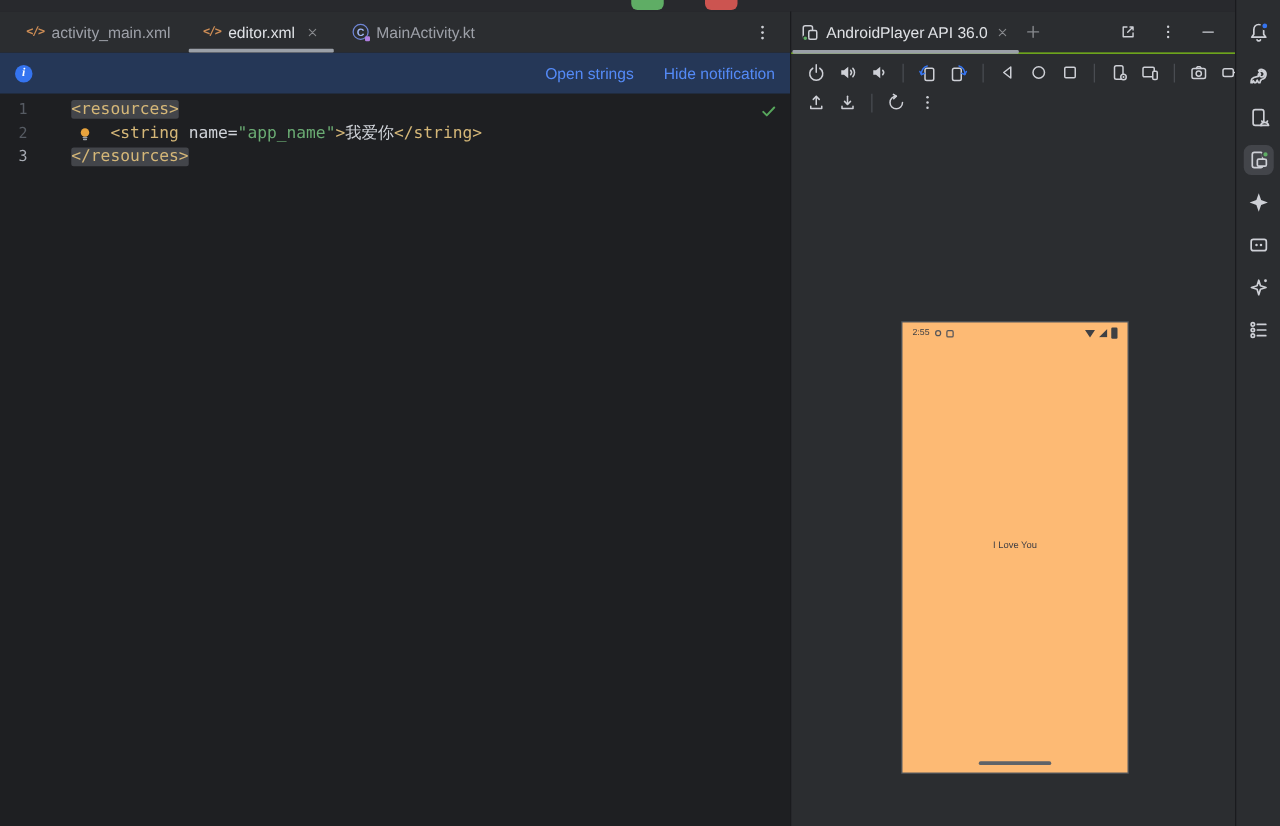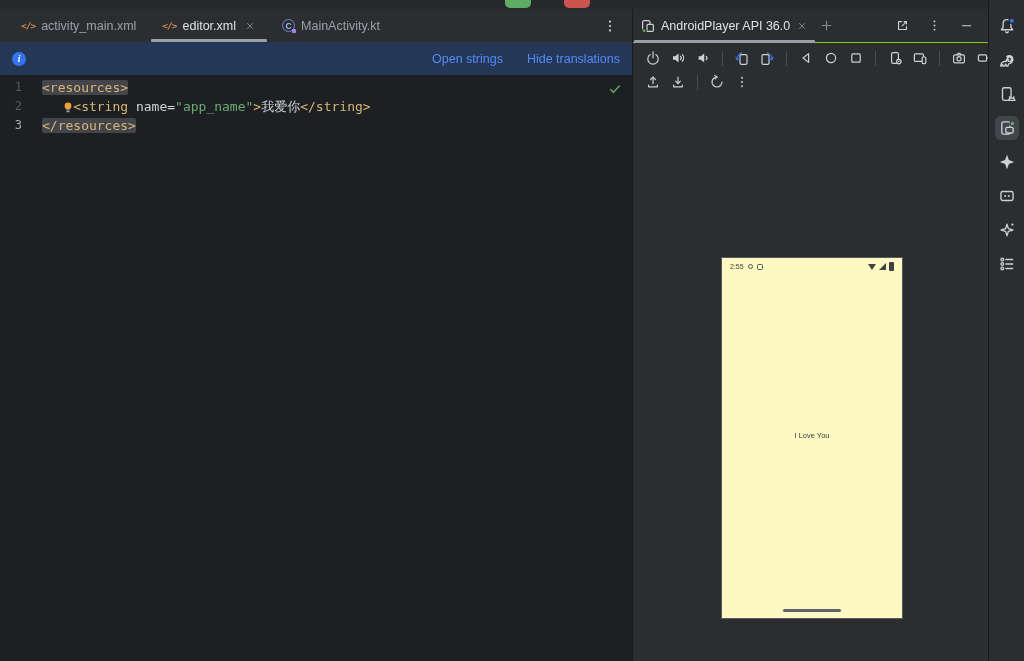--- a/index.html
+++ b/index.html
@@ -28,41 +28,41 @@
   .info-ico{width:14px;height:14px;border-radius:50%;background:#3574f0;color:#fff;display:flex;align-items:center;justify-content:center;
     font-size:9.5px;font-weight:bold;font-family:"Liberation Serif",serif;font-style:italic;flex:none;}
   .banner .links{margin-left:auto;display:flex;gap:24px;}
   .banner .links span{color:#548af7;cursor:pointer;}
 
   .editor{position:absolute;top:66px;left:0;right:0;bottom:0;background:#1e1f22;
     font-family:"DejaVu Sans Mono","Liberation Mono",monospace;font-size:13px;padding-top:3px;}
   .code-line{display:flex;height:19px;line-height:19px;white-space:pre;}
   .lnum{width:22px;text-align:right;color:#565b63;font-size:12px;flex:none;}
   .lnum.cur{color:#a7abb3;}
-  .code{margin-left:20px;}
+  .code{margin-left:35px;}
   .tk-tag{color:#d5b778;}
   .tk-plain{color:#cfd2d8;}
   .tk-val{color:#6aab73;}
   .hl{background:#43454a;border-radius:2px;}
   .bulb{position:absolute;left:62px;top:26px;}
   .check{position:absolute;right:10px;top:7px;}
 
   
   .right{position:absolute;top:9px;left:632px;width:356px;bottom:0;background:#2b2d30;border-left:1px solid #1a1b1e;box-sizing:border-box;}
   .rheader{height:33px;display:flex;align-items:center;position:relative;border-bottom:1px solid #84cc16;}
   .rtab{height:33px;display:flex;align-items:center;gap:6px;padding:0 8px 0 8px;font-size:12.5px;color:#dfe1e5;position:relative;}
   .rtab::after{content:"";position:absolute;left:1px;right:1px;bottom:-1px;height:3px;background:#9ba0a8;border-radius:1px;}
   .rhbtns{margin-left:auto;display:flex;align-items:center;gap:12px;padding-right:12px;}
   .etoolbar{padding:5px 10px 2px;display:flex;flex-direction:column;gap:4px;}
   .trow{display:flex;align-items:center;gap:5px;height:20px;}
   .tsep{width:1px;height:15px;background:#494c51;margin:0 4px;flex:none;}
   .tbtn{width:20px;height:20px;display:flex;align-items:center;justify-content:center;border-radius:3px;flex:none;}
   .push{margin-left:auto;}
 
-  .phone{position:absolute;left:89px;top:249px;width:180px;height:360px;background:#fef9c3;box-shadow:0 0 0 1px #56595d;}
+  .phone{position:absolute;left:89px;top:249px;width:180px;height:360px;background:#fdba74;box-shadow:0 0 0 1px #56595d;}
   .statusbar{display:flex;align-items:center;padding:4px 8px 0;font-size:7px;color:#3f4043;gap:4px;}
   .sb-dot{width:5px;height:5px;border:1px solid #55565a;border-radius:50%;box-sizing:border-box;}
   .sb-sq{width:6px;height:6px;border:1px solid #55565a;border-radius:1.5px;box-sizing:border-box;}
   .sb-right{margin-left:auto;display:flex;align-items:center;gap:3px;}
   .wifi{width:0;height:0;border-left:4px solid transparent;border-right:4px solid transparent;border-top:6px solid #3f4043;}
   .signal{width:7px;height:7px;background:#3f4043;clip-path:polygon(100% 0,100% 100%,0 100%);}
   .battery{width:5px;height:9px;background:#3f4043;border-radius:1px;}
   .app-text{position:absolute;top:173px;left:0;width:100%;text-align:center;font-size:7.5px;color:#3c3c43;}
   .navpill{position:absolute;bottom:6px;left:50%;transform:translateX(-50%);width:58px;height:3px;background:#5f6368;border-radius:2px;}
 
@@ -115,21 +115,21 @@
             <circle class="f" cx="8" cy="8" r="1.1"></circle>
             <circle class="f" cx="8" cy="12.4" r="1.1"></circle>
           </svg>
       </span>
     </div>
 
     <div class="banner">
       <span class="info-ico">i</span>
       <span class="links">
         <span>Open strings</span>
-        <span>Hide translations</span>
+        <span>Hide notification</span>
       </span>
     </div>
 
     <div class="editor">
       <div class="code-line">
         <span class="lnum">1</span>
         <span class="code"><span class="tk-tag hl">&lt;resources&gt;</span></span>
       </div>
       <div class="code-line">
         <span class="lnum">2</span>

